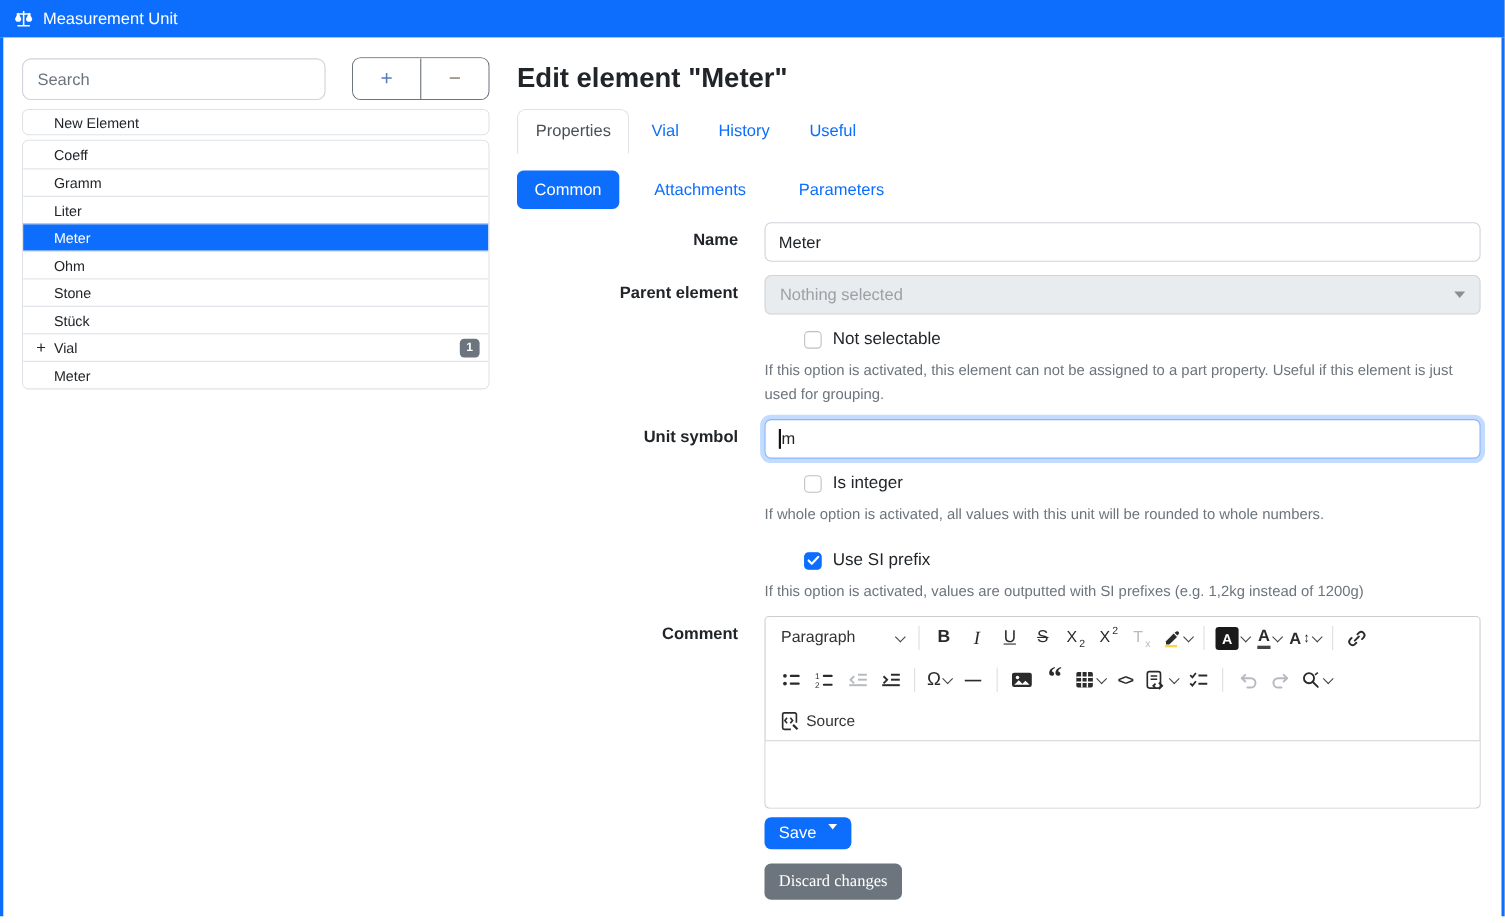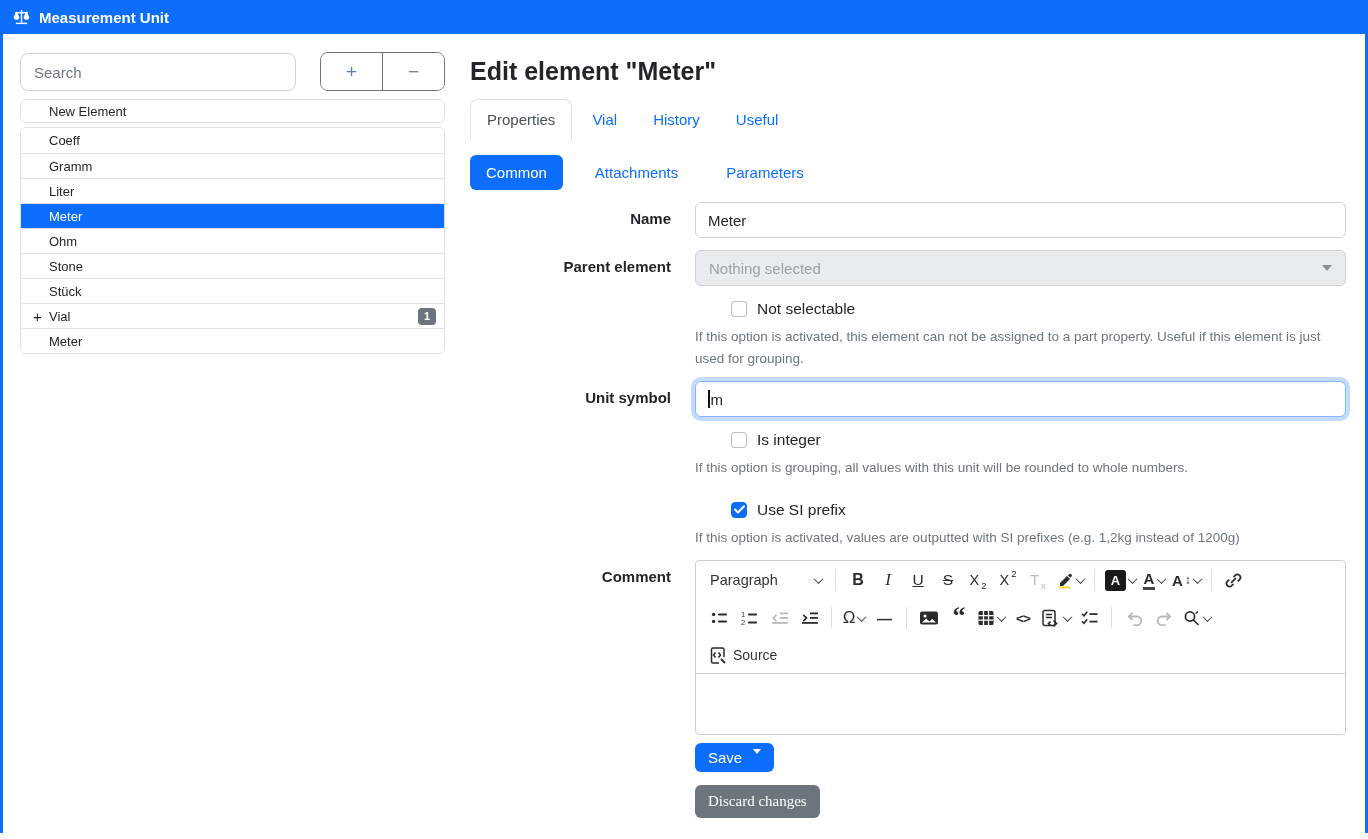--- a/index.html
+++ b/index.html
@@ -14,21 +14,21 @@
   }
   *{box-sizing:border-box;margin:0;padding:0;}
   html,body{width:1368px;height:839px;}
   body{
     position:relative;overflow:hidden;background:#fff;color:var(--ink);
     font-family:"Liberation Sans",sans-serif;font-size:15px;
   }
   
   .navbar{position:absolute;top:0;left:0;width:1368px;height:34px;background:var(--primary);
     display:flex;align-items:center;padding:0 13px;gap:9px;}
-  .navbar .brand{color:#fff;font-size:15px;font-weight:bold;}
+  .navbar .brand{color:#fff;font-size:15px;}
   
   .edge{position:absolute;top:34px;width:3px;height:799px;background:var(--primary);}
   .edge.left{left:0;} .edge.right{right:0;}
 
   
   .search{position:absolute;left:20px;top:53px;width:276px;height:38px;border:1px solid var(--input-border);
     border-radius:8px;padding:0 13px;font-size:15px;color:var(--ink);font-family:inherit;outline:none;}
   .search::placeholder{color:#6c757d;}
   .btn-group{position:absolute;left:320px;top:52px;width:125px;height:39px;display:flex;
     border:1px solid #6c757d;border-radius:8px;overflow:hidden;background:#fff;}
@@ -230,21 +230,21 @@
       <div class="flabel">Unit symbol</div>
       <div>
         <div class="text-input fake-input focus">
           <span class="caret-bar"></span>
           <span>m</span>
         </div>
         <div class="check-row">
           <span class="cbox"></span>
           <span class="clabel">Is integer</span>
         </div>
-        <div class="help">If this option is grouping, all values with this unit will be rounded to whole numbers.</div>
+        <div class="help">If whole option is activated, all values with this unit will be rounded to whole numbers.</div>
         <div class="check-row gap-lg">
           <span class="cbox checked">
             <svg width="11" height="9" viewBox="0 0 11 9">
               <path d="M1 4.5 4 7.5 10 1.2" fill="none" stroke="#fff" stroke-width="2" stroke-linecap="round" stroke-linejoin="round"></path>
             </svg>
           </span>
           <span class="clabel">Use SI prefix</span>
         </div>
         <div class="help">If this option is activated, values are outputted with SI prefixes (e.g. 1,2kg instead of 1200g)</div>
       </div>

